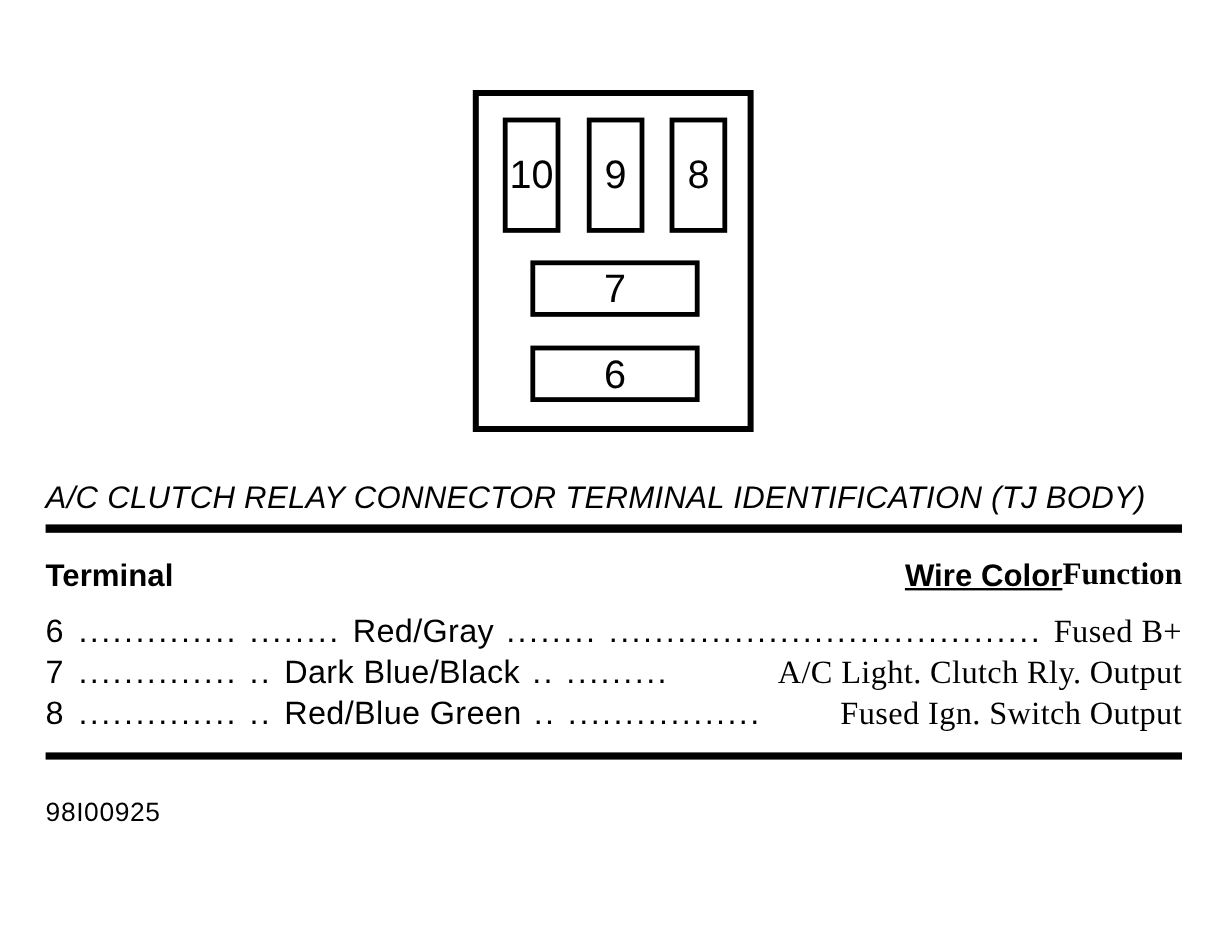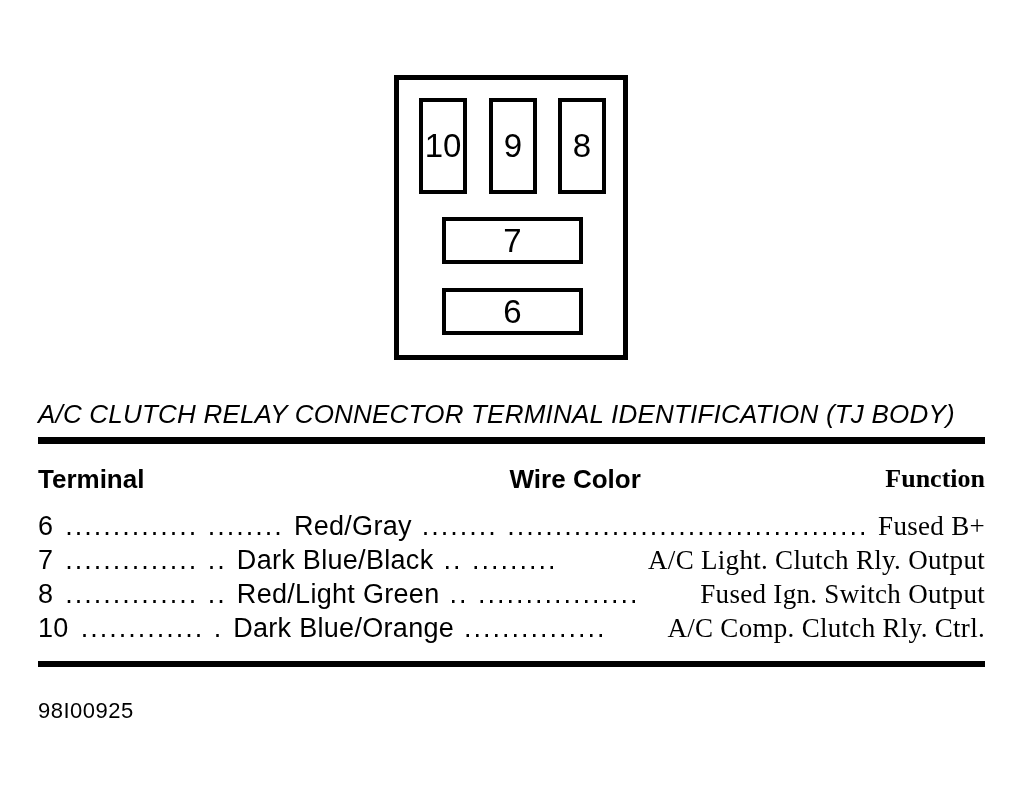--- a/index.html
+++ b/index.html
@@ -60,21 +60,21 @@
     border-bottom: 7px solid #000;
   }
   .thead {
     display: flex;
     margin-top: 20px;
     font-size: 26px;
     font-weight: bold;
     white-space: nowrap;
   }
   .th-terminal { width: 227px; flex: 0 0 auto; }
-  .th-wire     { flex: 1 1 auto; text-align: center; }
+  .th-wire     { flex: 1 1 auto; text-align: right; text-decoration: underline; }
   .th-func     { flex: 0 0 auto; font-family: Liberation Serif, serif; }
 
   .trows {
     margin-top: 14px;
     font-size: 27px;
     letter-spacing: 0.3px;
   }
   .trow {
     display: flex;
     line-height: 34px;
@@ -147,31 +147,25 @@
 
     <div class="trow">
       <div class="tleft">
         <span class="term">7</span><span class="dots">.............. ..</span><span class="wire">Dark Blue/Black</span><span class="dots">.. .........</span>
       </div>
       <div class="tfunc">A/C Light. Clutch Rly. Output</div>
     </div>
 
     <div class="trow">
       <div class="tleft">
-        <span class="term">8</span><span class="dots">.............. ..</span><span class="wire">Red/Light Green</span><span class="dots">.. .................</span>
+        <span class="term">8</span><span class="dots">.............. ..</span><span class="wire">Red/Blue Green</span><span class="dots">.. .................</span>
       </div>
       <div class="tfunc">Fused Ign. Switch Output</div>
     </div>
 
-    <div class="trow">
-      <div class="tleft">
-        <span class="term">10</span><span class="dots">............. .</span><span class="wire">Dark Blue/Orange</span><span class="dots">...............</span>
-      </div>
-      <div class="tfunc">A/C Comp. Clutch Rly. Ctrl.</div>
-    </div>
 
   </div>
 
   <div class="bottom-rule"></div>
 
   <div class="figure-code">98I00925</div>
 
 </div>
 
 </body></html>

